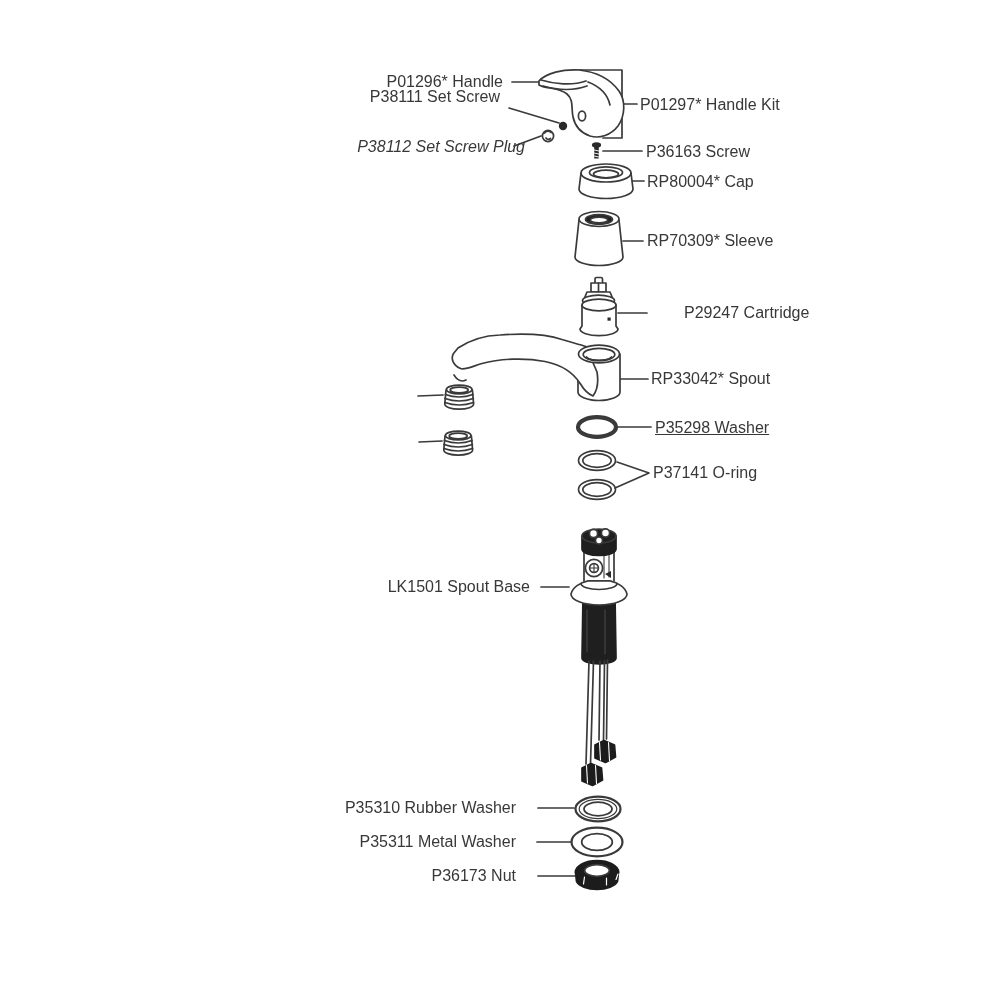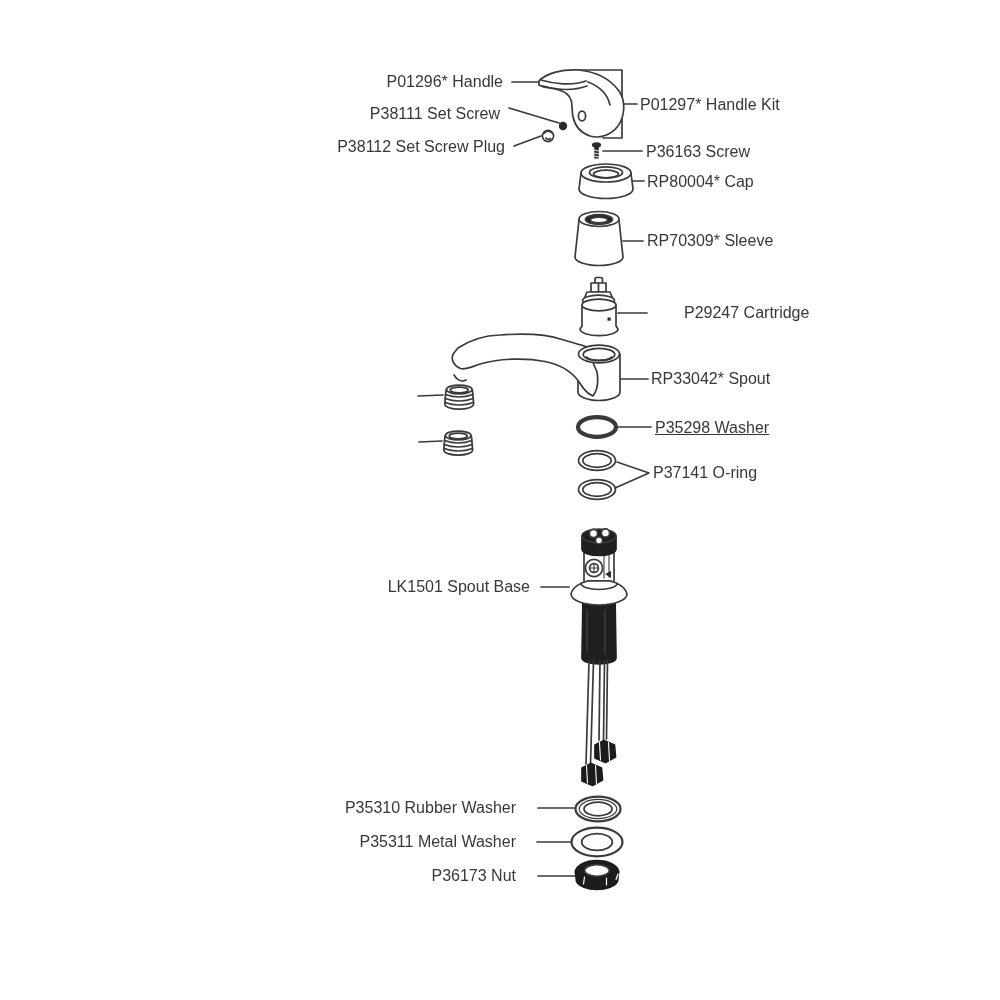--- a/index.html
+++ b/index.html
@@ -192,22 +192,22 @@
 
     <g>
       <ellipse cx="597" cy="872" rx="21.5" ry="11.3" fill="#1c1c1c" stroke="#1c1c1c"></ellipse>
       <path d="M575.5 872 L576.5 881.5 A21 10 0 0 0 617.5 881.5 L618.5 872 Z" fill="#1c1c1c" stroke="#1c1c1c"></path>
       <ellipse cx="597" cy="870.5" rx="12.4" ry="5.8" fill="#ffffff"></ellipse>
       <path d="M583.5 884 L584.5 877 M606.5 885 L606.5 878 M616 879.5 L618 874" stroke="#ffffff" stroke-width="1.2"></path>
     </g>
   </svg>
 
   <div class="part-label align-right" style="right:489px; top:72px;">P01296* Handle</div>
-  <div class="part-label align-right" style="right:492px; top:104px;">P38111 Set Screw</div>
-  <div class="part-label align-right" style="right:487px; top:137px;">P38112 Set Screw Plug</div>
+  <div class="part-label align-right" style="right:492px; top:87px;">P38111 Set Screw</div>
+  <div class="part-label align-right" style="right:467px; top:137px;font-style:italic;">P38112 Set Screw Plug</div>
   <div class="part-label align-left" style="left:640px;  top:95px;">P01297* Handle Kit</div>
   <div class="part-label align-left" style="left:646px;  top:142px;">P36163 Screw</div>
   <div class="part-label align-left" style="left:647px;  top:172px;">RP80004* Cap</div>
   <div class="part-label align-left" style="left:647px;  top:231px;">RP70309* Sleeve</div>
   <div class="part-label align-left" style="left:651px;  top:303px;margin-left:33px;">P29247 Cartridge</div>
   <div class="part-label align-left" style="left:651px;  top:369px;">RP33042* Spout</div>
   <div class="part-label align-left" style="left:655px;  top:418px;text-decoration:underline;">P35298 Washer</div>
   <div class="part-label align-left" style="left:653px;  top:463px;">P37141 O-ring</div>
   <div class="part-label align-right" style="right:462px; top:577px;">LK1501 Spout Base</div>
   <div class="part-label align-right" style="right:476px; top:798px;">P35310 Rubber Washer</div>

